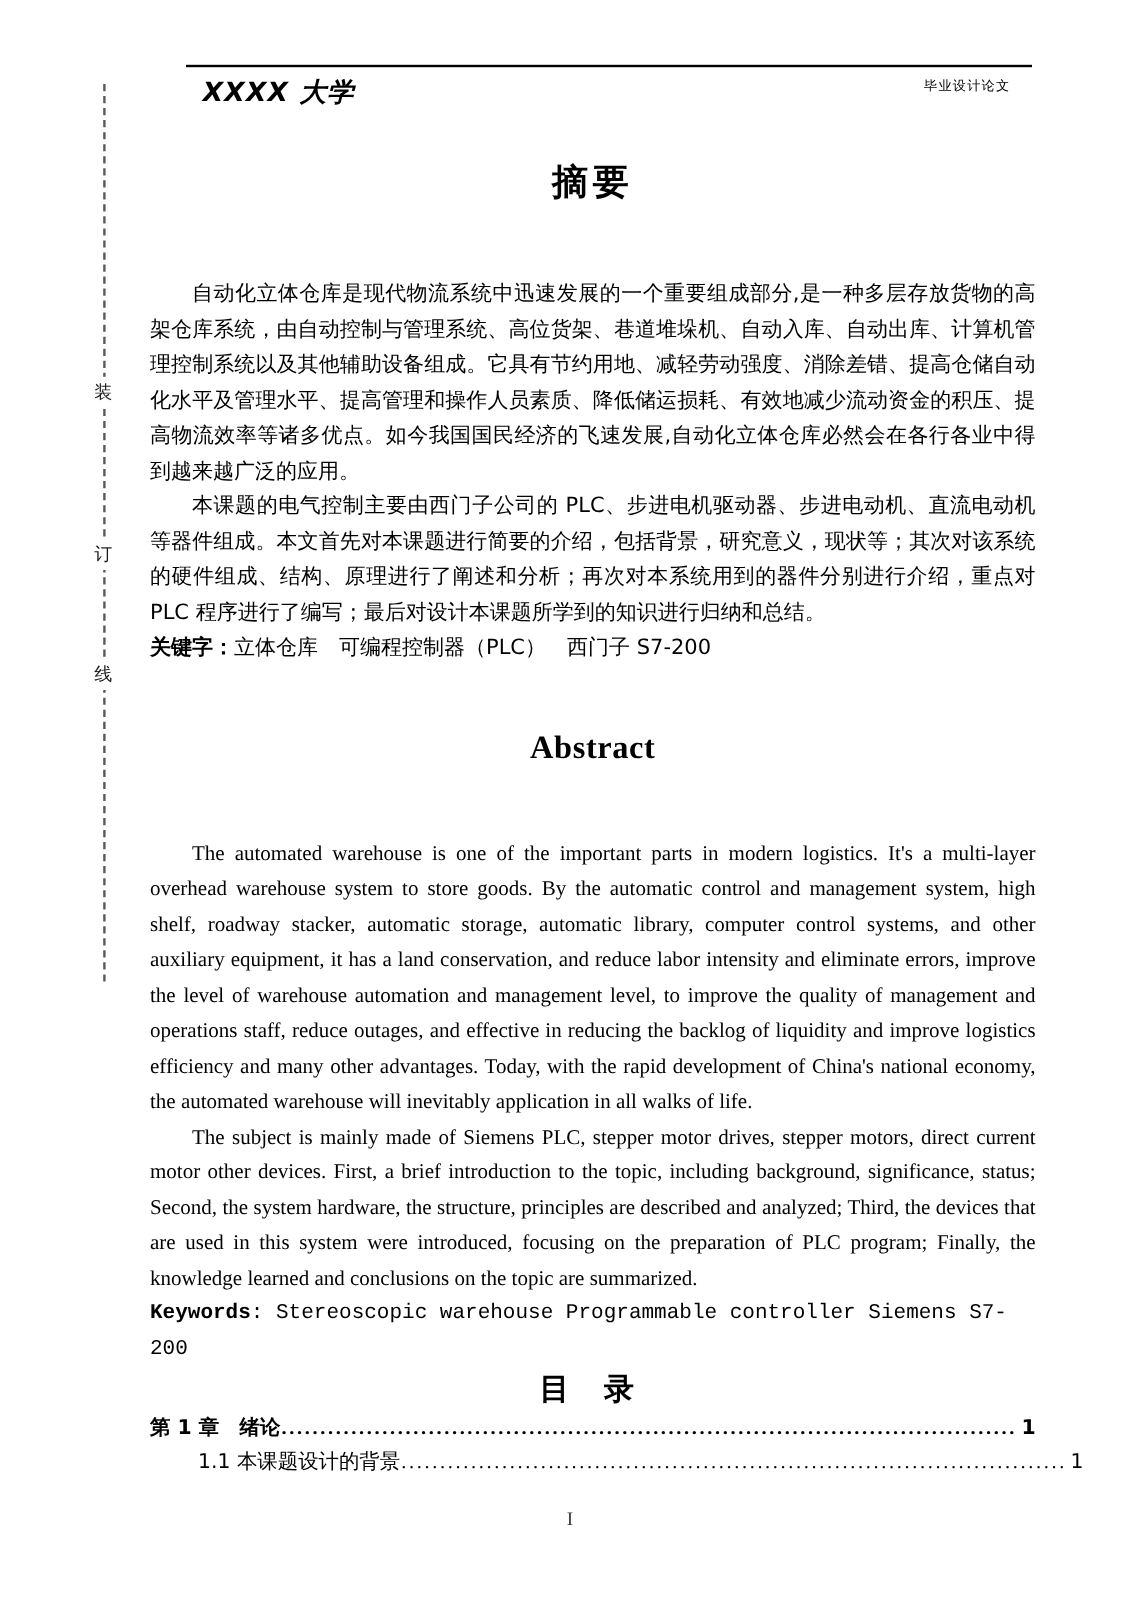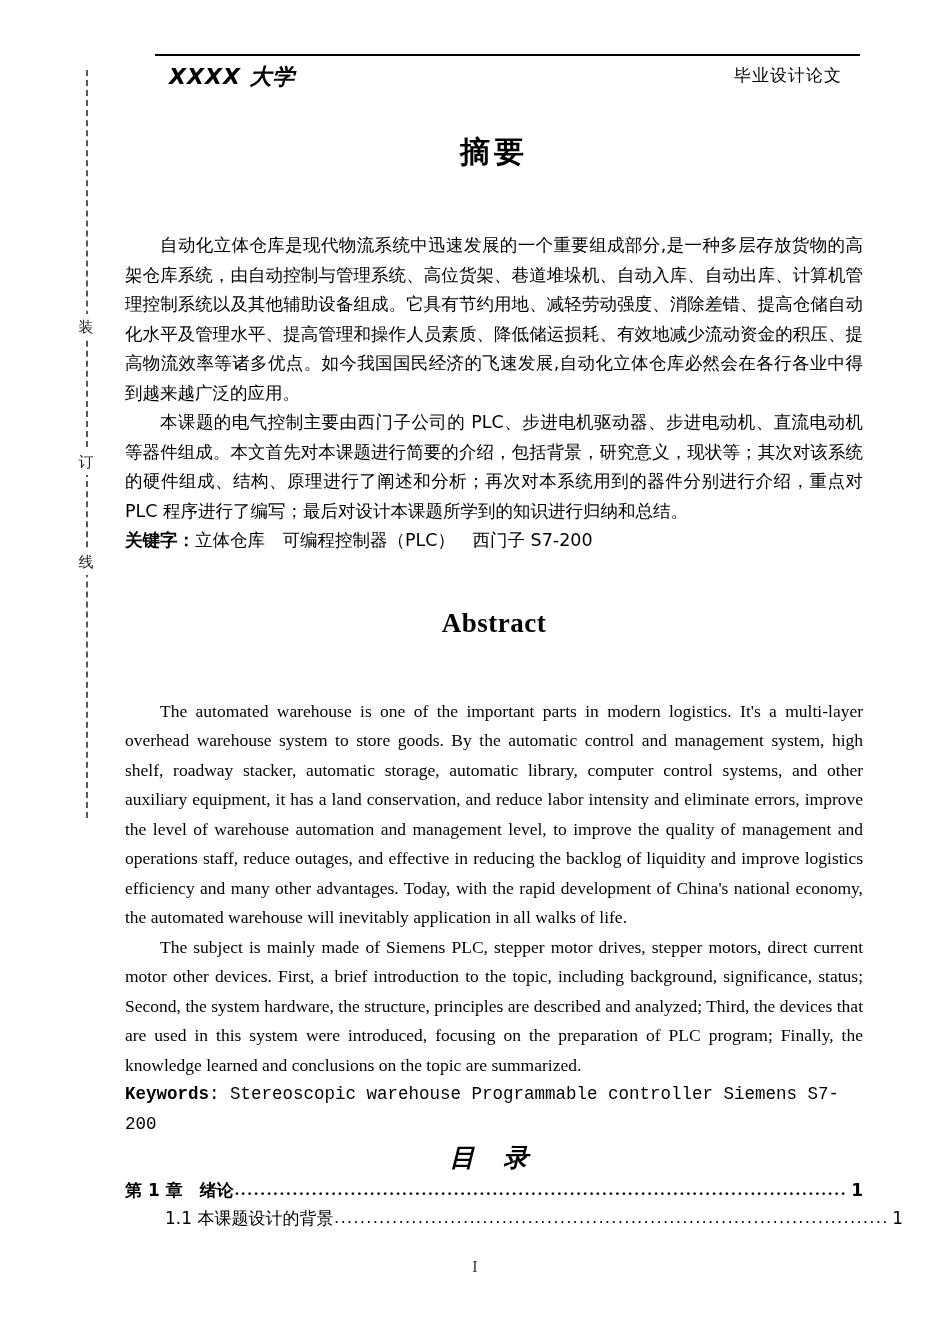--- a/index.html
+++ b/index.html
@@ -82,21 +82,21 @@
     font-weight: bold;
     font-size: 22px;
     letter-spacing: 1px;
     white-space: nowrap;
   }
   .header-right {
     position: absolute;
     right: 18px;
     top: 2px;
     font-family: Liberation Mono, monospace;
-    font-size: 17px;
+    font-size: 11px;
     letter-spacing: 1px;
     white-space: nowrap;
   }
 
   
   .content {
     position: absolute;
     left: 125px;
     top: 110px;
     width: 738px;
@@ -156,21 +156,20 @@
   .spacer-abs-en  { height: 52px; }
 
   
   .toc-title {
     font-family: "DejaVu Sans", "Liberation Sans", sans-serif;
     font-weight: bold;
     font-size: 25px;
     text-align: center;
     letter-spacing: 10px;
     margin: 2px 0 2px 0;
-    font-style: italic;
   }
   .toc-entry {
     display: flex;
     align-items: center;
     width: 100%;
     font-family: "DejaVu Sans", "Liberation Sans", sans-serif;
     font-size: 17px;
     line-height: 28px;
     white-space: nowrap;
   }

